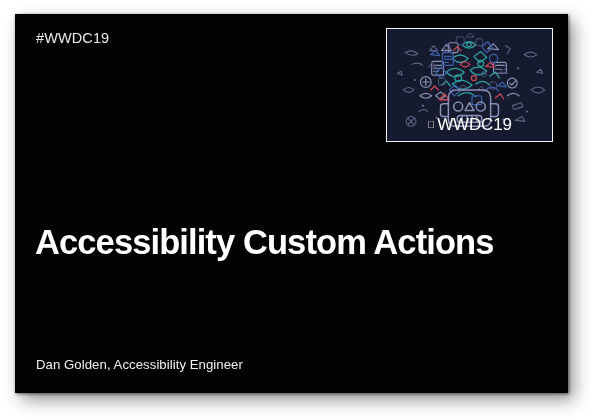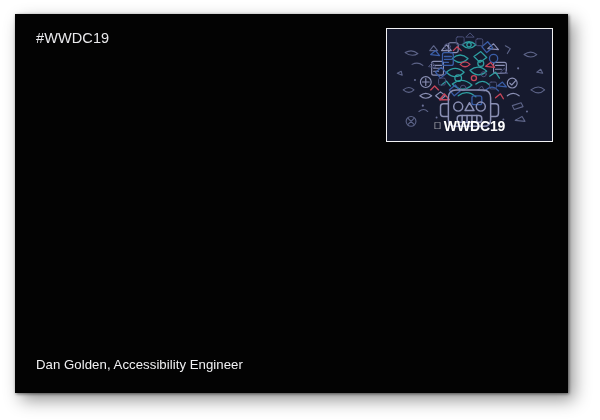--- a/index.html
+++ b/index.html
@@ -101,22 +101,22 @@
     justify-content: center;
     gap: 2.5px;
   }
   .apple-glyph {
     font-size: 10px;
     line-height: 1;
     color: #ffffff;
     transform: translateY(-0.5px);
   }
   .wordmark-text {
-    font-size: 14px;
-    font-weight: 700;
+    font-size: 17px;
+    font-weight: 400;
     letter-spacing: -0.15px;
     color: #ffffff;
     line-height: 1;
   }
 </style>
 </head>
 <body>
 
 <div id="page">
 
@@ -245,17 +245,18 @@
           <circle cx="50" cy="90" r="1"></circle>
         </g>
       </svg>
 
       <div class="wordmark">
         <span class="apple-glyph"></span>
         <span class="wordmark-text">WWDC19</span>
       </div>
     </div>
 
+    <h1 class="title">Accessibility Custom Actions</h1>
 
     <div class="presenter">Dan Golden, Accessibility Engineer</div>
 
   </div>
 </div>
 
 </body></html>

